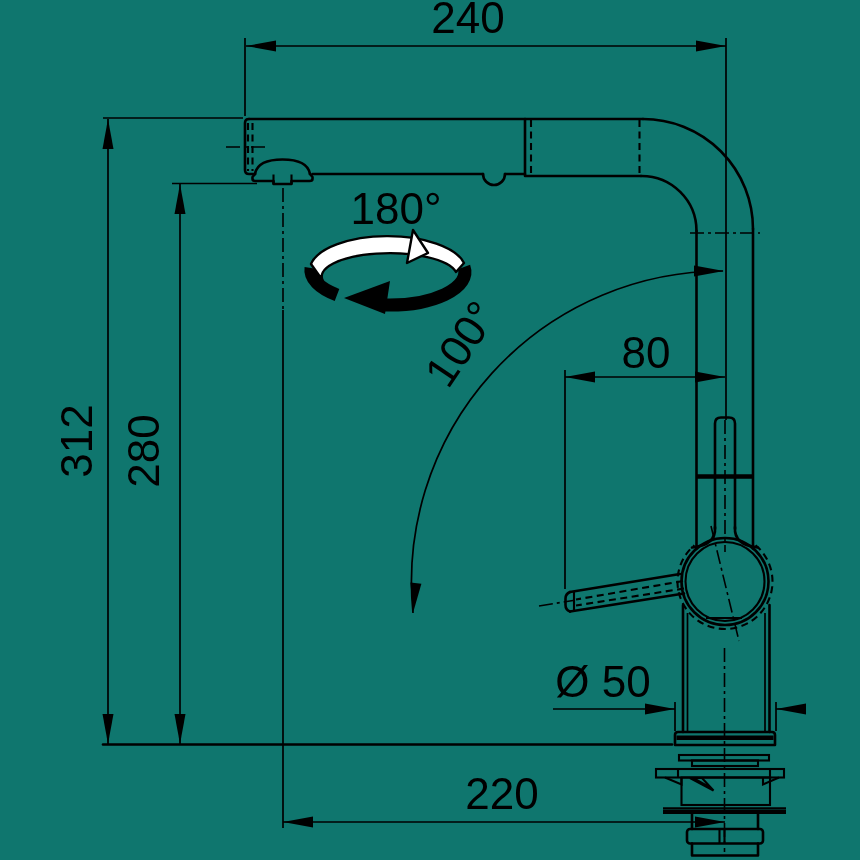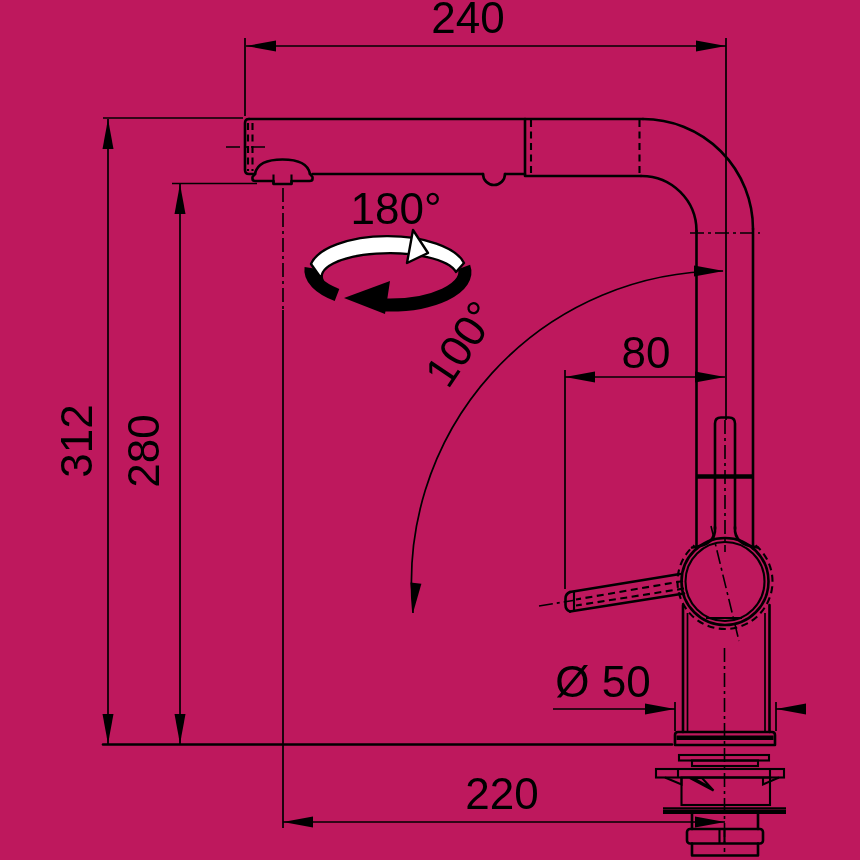--- a/index.html
+++ b/index.html
@@ -1,16 +1,16 @@
 <!DOCTYPE html>
 <html><head>
 <meta charset="utf-8">
 <style>
   html,body{margin:0;padding:0;background:#ffffff;}
-  .stage{position:relative;width:860px;height:860px;background:#be185d;overflow:hidden;}
+  .stage{position:relative;width:860px;height:860px;background:#0f766e;overflow:hidden;}
   svg{position:absolute;left:0;top:0;}
   .outline{stroke:#000;stroke-width:2.6;fill:none;stroke-linecap:round;stroke-linejoin:round;}
   .mid{stroke:#000;stroke-width:2.1;fill:none;}
   .thin{stroke:#000;stroke-width:1.7;fill:none;}
   .dash{stroke:#000;stroke-width:2.1;fill:none;stroke-dasharray:7 4.5;}
   .cl{stroke:#000;stroke-width:1.6;fill:none;stroke-dasharray:14 4 3 4;}
   .thick{stroke:#000;stroke-width:4.4;fill:none;}
   .band{stroke:#000;stroke-width:13;fill:none;}
   .arrow{fill:#000;stroke:none;}
   .whitefill{fill:#fff;stroke:#000;stroke-width:2.4;stroke-linejoin:round;}

